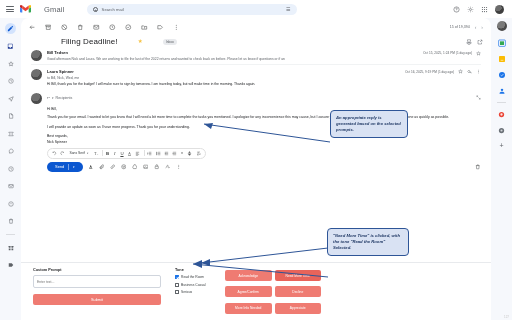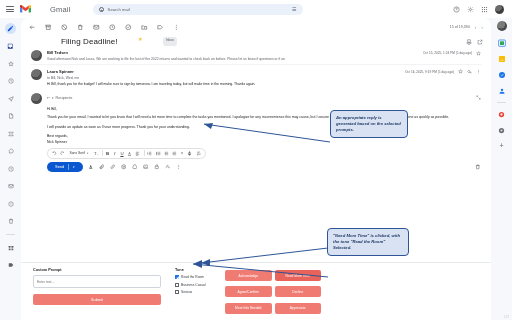--- a/index.html
+++ b/index.html
@@ -14,21 +14,21 @@
   #app { position: relative; width: 512px; height: 320px; background:#f6f8fc; }
 
   
   .topbar {
     position: absolute; top:0; left:0; width:512px; height:18px;
     background:#fff; display:flex; align-items:center; gap:6px;
     padding: 0 6px; z-index: 30;
   }
   .hamburger { width:8px; height:8px; display:flex; flex-direction:column; justify-content:center; gap:1.4px; cursor:pointer; }
   .hamburger i { display:block; height:0.9px; background:#5f6368; border-radius:1px; }
-  .gm-logo { display:flex; align-items:center; gap:19px; }
+  .gm-logo { display:flex; align-items:center; gap:13px; }
   .gm-m { width:11px; height:8px; position:relative; }
   .gm-m svg { display:block; }
   .gm-word { font-size:7.5px; color:#5f6368; letter-spacing:.2px; font-family:"Liberation Sans",sans-serif; }
   .searchbox {
     margin-left:16px; width:210px; height:11px; background:#eaf1fb; border-radius:6px;
     display:flex; align-items:center; gap:4px; padding:0 6px; cursor:text;
   }
   .searchbox .q { font-size:4.2px; color:#5f6368; }
   .search-glyph { width:5px; height:5px; position:relative; }
   .search-glyph::before { content:""; position:absolute; width:3px; height:3px; border:0.7px solid #5f6368; border-radius:50%; top:0; left:0;}
@@ -71,21 +71,21 @@
 
   
   .mailtoolbar { display:flex; align-items:center; gap:9px; height:14px; padding:0 8px; margin-top:2px;}
   .mt-ic { width:7px; height:7px; color:#444746; cursor:pointer; display:flex;align-items:center;justify-content:center;}
   .mt-ic svg{display:block}
   .mt-right { margin-left:auto; display:flex; align-items:center; gap:5px;}
   .mt-count { font-size:3.6px; color:#5f6368; }
   .mt-arrow { font-size:5px; color:#9aa0a6; cursor:pointer; line-height:1;}
 
   
-  .subjectrow { display:flex; gap:20px; padding: 3px 8px 0 40px; }
+  .subjectrow { display:flex; align-items:center; gap:20px; padding: 3px 8px 0 40px; }
   .subject { font-size:8px; color:#202124; font-weight:400; letter-spacing:.1px;}
   .star { color:#f6c243; font-size:5.5px; cursor:pointer; line-height:1;}
   .label-chip { background:#e8eaed; color:#5f6368; font-size:3.4px; border-radius:3px; padding:1px 3px; }
   .sr-right { margin-left:auto; display:flex; gap:5px; align-items:center;}
   .sr-ic { width:6px;height:6px;color:#5f6368; cursor:pointer;}
   .sr-ic svg{display:block}
 
   
   .msg { display:flex; gap:5px; padding:4px 10px 3px 10px; }
   .msg-av { width:11px; height:11px; border-radius:50%; flex:0 0 auto;

